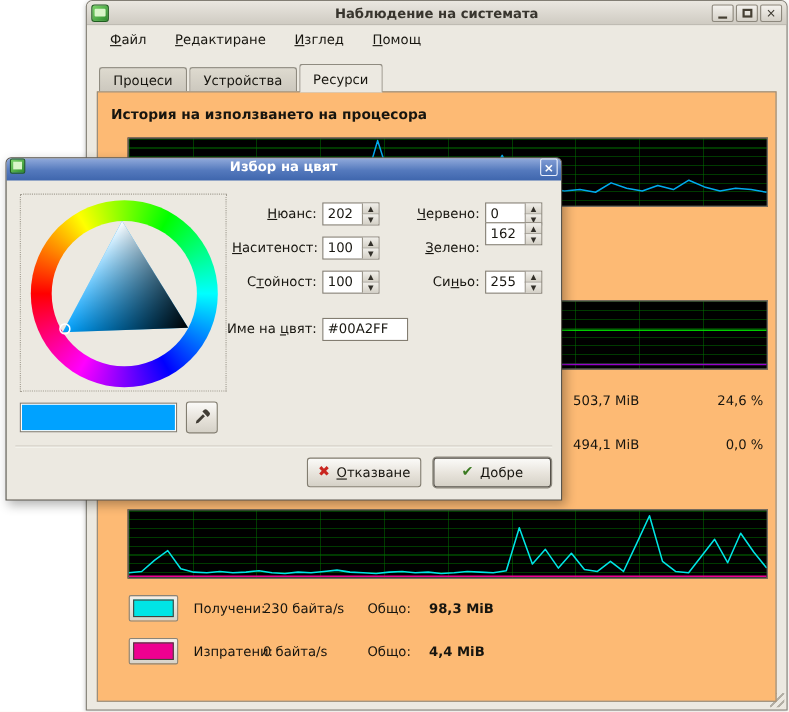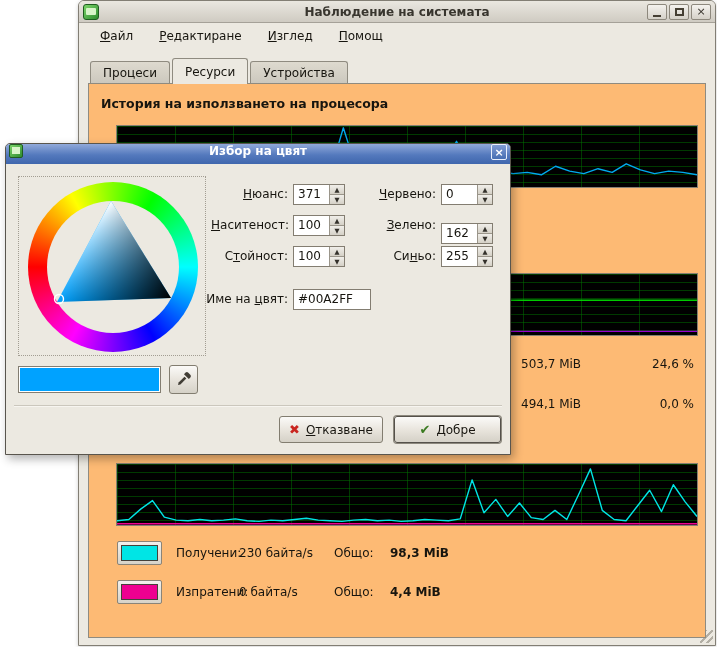--- a/index.html
+++ b/index.html
@@ -142,22 +142,22 @@
     <div class="menubar">
       <span class="menu-item"><u>Ф</u>айл</span>
       <span class="menu-item"><u>Р</u>едактиране</span>
       <span class="menu-item"><u>И</u>зглед</span>
       <span class="menu-item"><u>П</u>омощ</span>
     </div>
 
     <div class="notebook">
       <div class="tabs">
         <span class="tab">Процеси</span>
+        <span class="tab">Устройства</span>
         <span class="tab active">Ресурси</span>
-        <span class="tab">Устройства</span>
       </div>
 
       <div class="page">
         <div class="section-title">История на използването на процесора</div>
 
         <div class="graph" style="top:41px">
           <svg viewBox="0 0 100 100" preserveAspectRatio="none">
               <polyline points="0.00,84 2.44,86 4.88,85 7.32,87 9.76,84 12.20,86 14.63,85 17.07,84 19.51,87 21.95,85 24.39,86 26.83,84 29.27,85 31.71,87 34.15,86 36.59,82 39.02,3 41.46,76 43.90,84 46.34,85 48.78,86 51.22,83 53.66,85 56.10,70 58.54,25 60.98,75 63.41,80 65.85,74 68.29,78 70.73,76 73.17,80 75.61,66 78.05,74 80.49,78 82.93,70 85.37,76 87.80,62 90.24,72 92.68,78 95.12,74 97.56,76 100.00,80" fill="none" stroke="#00aaee" stroke-width="1.4" stroke-linejoin="round" vector-effect="non-scaling-stroke"></polyline>
             </svg>
         </div>
@@ -234,21 +234,21 @@
         </defs>
         <polygon points="92,24 152,121 38,125" fill="#00A2FF"></polygon>
         <polygon points="92,24 152,121 38,125" fill="url(#gW)"></polygon>
         <polygon points="92,24 152,121 38,125" fill="url(#gB)"></polygon>
         <circle cx="40" cy="122" r="4.5" fill="none" stroke="#ffffff" stroke-width="1.4"></circle>
       </svg>
     </div>
 
     <span class="fl" style="left:205px;top:40px;width:77px"><u>Н</u>юанс:</span>
     <div class="spin" style="left:287px;top:40px">
-      <span class="spin-val">371</span>
+      <span class="spin-val">202</span>
       <span class="spin-btns">
         <span class="sb up">▲</span>
         <span class="sb">▼</span>
       </span>
     </div>
     <span class="fl" style="left:205px;top:71px;width:77px"><u>Н</u>аситеност:</span>
     <div class="spin" style="left:287px;top:71px">
       <span class="spin-val">100</span>
       <span class="spin-btns">
         <span class="sb up">▲</span>
@@ -266,21 +266,21 @@
 
     <span class="fl" style="left:340px;top:40px;width:90px"><u>Ч</u>ервено:</span>
     <div class="spin" style="left:435px;top:40px">
       <span class="spin-val">0</span>
       <span class="spin-btns">
         <span class="sb up">▲</span>
         <span class="sb">▼</span>
       </span>
     </div>
     <span class="fl" style="left:340px;top:71px;width:90px"><u>З</u>елено:</span>
-    <div class="spin" style="left:435px;top:79px">
+    <div class="spin" style="left:435px;top:58px">
       <span class="spin-val">162</span>
       <span class="spin-btns">
         <span class="sb up">▲</span>
         <span class="sb">▼</span>
       </span>
     </div>
     <span class="fl" style="left:340px;top:102px;width:90px">Си<u>н</u>ьо:</span>
     <div class="spin" style="left:435px;top:102px">
       <span class="spin-val">255</span>
       <span class="spin-btns">

